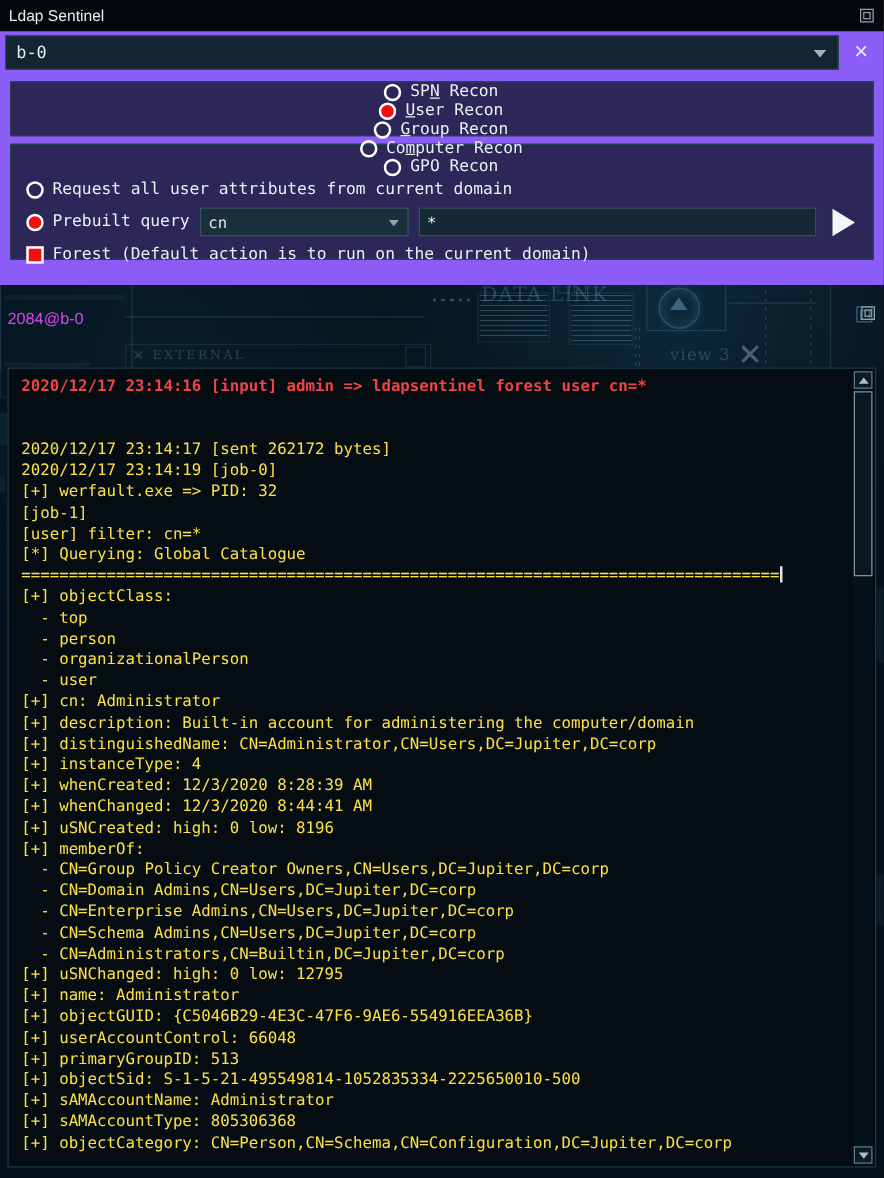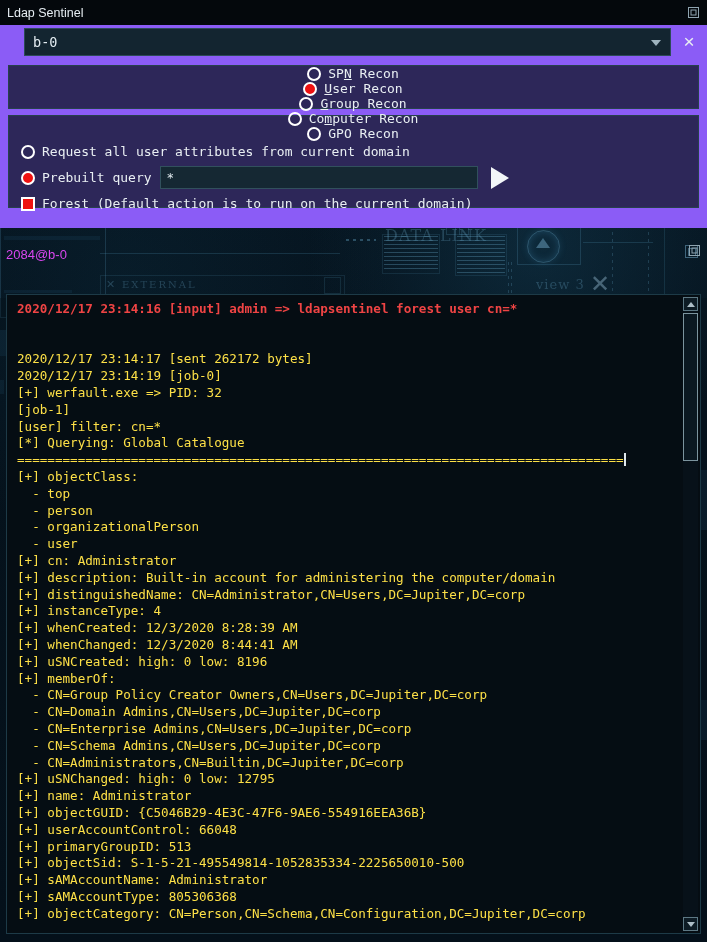--- a/index.html
+++ b/index.html
@@ -69,21 +69,21 @@
     font-family: "Liberation Sans", sans-serif;
   }
   #titlebar .win-btn {
     position: absolute; right: 6px; top: 5px;
     width: 15px; height: 15px;
     display: flex; align-items: center; justify-content: center;
   }
 
   #combo-row {
     display: flex; align-items: center;
-    height: 34px; padding: 0 0 0 24px;
+    height: 34px; padding: 0 0 0 4px;
   }
   #host-combo {
     flex: 1; height: 28px;
     background: #132530;
     border: 1px solid #2c4a58;
     display: flex; align-items: center;
     position: relative;
   }
   #host-combo .val {
     color: #e3ecf1; font-size: 13.5px; margin-left: 8px;
@@ -336,20 +336,24 @@
   </div>
 
   <div class="panel" id="query-panel">
     <div class="qrow">
       <span class="radio"></span>
       <span class="qlabel">Request all user attributes from current domain</span>
     </div>
     <div class="qrow">
       <span class="radio checked"></span>
       <span class="qlabel">Prebuilt query</span>
+      <div id="prebuilt-select">
+        <span class="val">cn</span>
+        <span class="caret"></span>
+      </div>
       <div id="filter-input">
         <span class="val">*</span>
       </div>
       <div id="run-btn"></div>
     </div>
     <div class="qrow">
       <span class="checkbox"></span>
       <span class="qlabel">Forest (Default action is to run on the current domain)</span>
     </div>
   </div>

